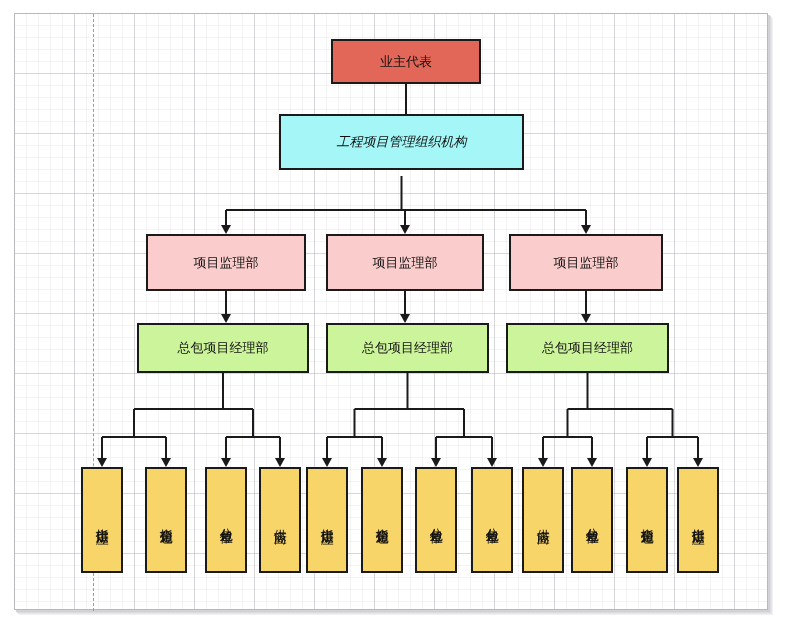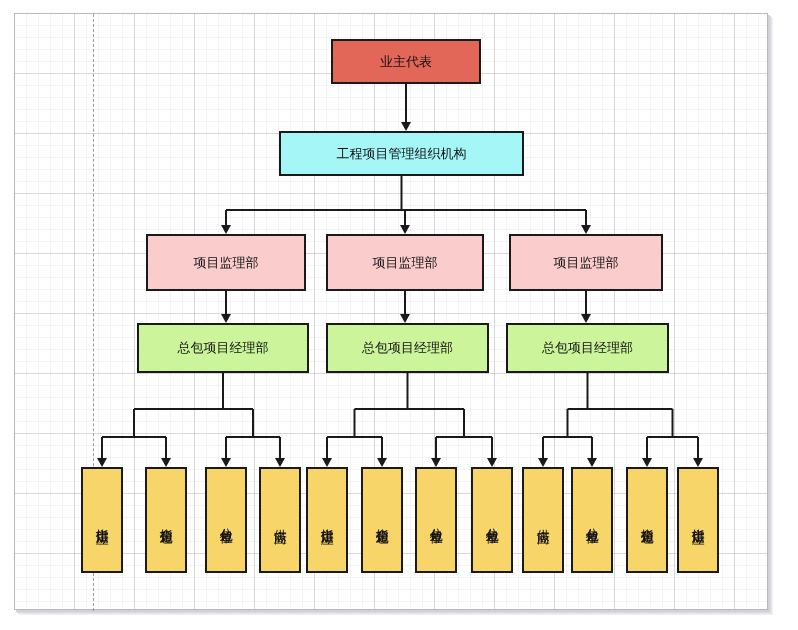--- a/index.html
+++ b/index.html
@@ -120,21 +120,21 @@
       <line x1="632" y1="423" x2="683" y2="423" stroke="#1a1a1a" stroke-width="2"></line>
       <line x1="632" y1="423" x2="632" y2="444" stroke="#1a1a1a" stroke-width="2"></line>
       <path d="M627,444 L637,444 L632,453 Z" fill="#1a1a1a"></path>
       <line x1="683" y1="423" x2="683" y2="444" stroke="#1a1a1a" stroke-width="2"></line>
       <path d="M678,444 L688,444 L683,453 Z" fill="#1a1a1a"></path>
     </svg>
   <div id="nodes">
       <div class="node horiz n-root" style="left: 316px; top: 25px; width: 150px; height: 45px; background: rgb(227, 103, 89);">
         <span>业主代表</span>
       </div>
-      <div class="node horiz n-org" style="left: 264px; top: 117px; width: 245px; height: 45px; background: rgb(165, 247, 247);">
+      <div class="node horiz n-org" style="left: 264px; top: 100px; width: 245px; height: 56px; background: rgb(165, 247, 247); font-style: italic;">
         <span>工程项目管理组织机构</span>
       </div>
       <div class="node horiz" style="left: 131px; top: 220px; width: 160px; height: 57px; background: rgb(251, 204, 204);">
         <span>项目监理部</span>
       </div>
       <div class="node horiz" style="left: 311px; top: 220px; width: 158px; height: 57px; background: rgb(251, 204, 204);">
         <span>项目监理部</span>
       </div>
       <div class="node horiz" style="left: 494px; top: 220px; width: 154px; height: 57px; background: rgb(251, 204, 204);">
         <span>项目监理部</span>

